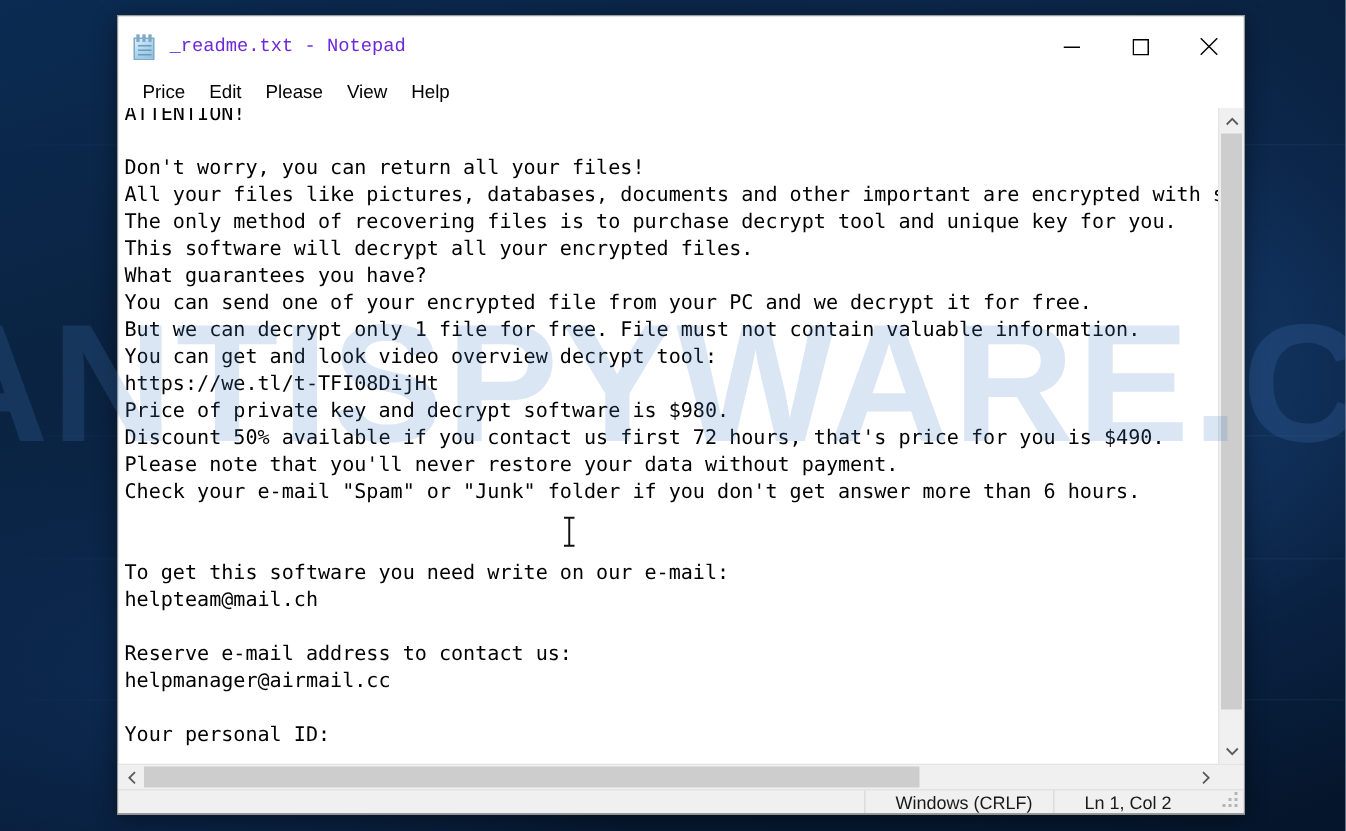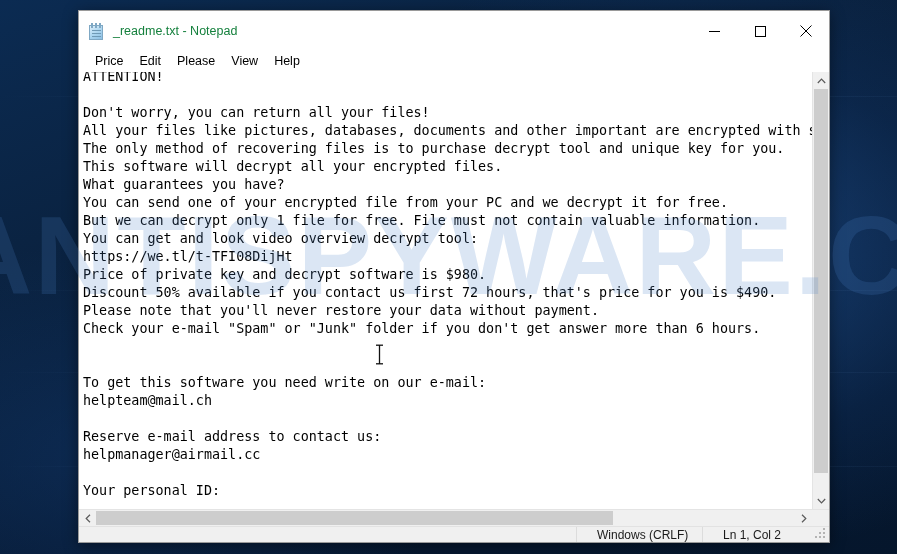--- a/index.html
+++ b/index.html
@@ -87,23 +87,24 @@
     background: #9fc4dc;
     border: 1px solid #7fa8c4;
   }
   #app-icon .r1 { left: 3px; }
   #app-icon .r2 { left: 7px; }
   #app-icon .r3 { left: 11px; }
 
   #window-title {
     margin-left: 8px;
     font-size: 12.5px;
-    color: #15803d;
+    color: #6d28d9;
     white-space: nowrap;
     flex: 1 1 auto;
+    font-family: Liberation Mono, monospace;
   }
 
   .win-btn {
     width: 46px;
     height: 40px;
     display: flex;
     align-items: center;
     justify-content: center;
     flex: 0 0 auto;
     background: transparent;

